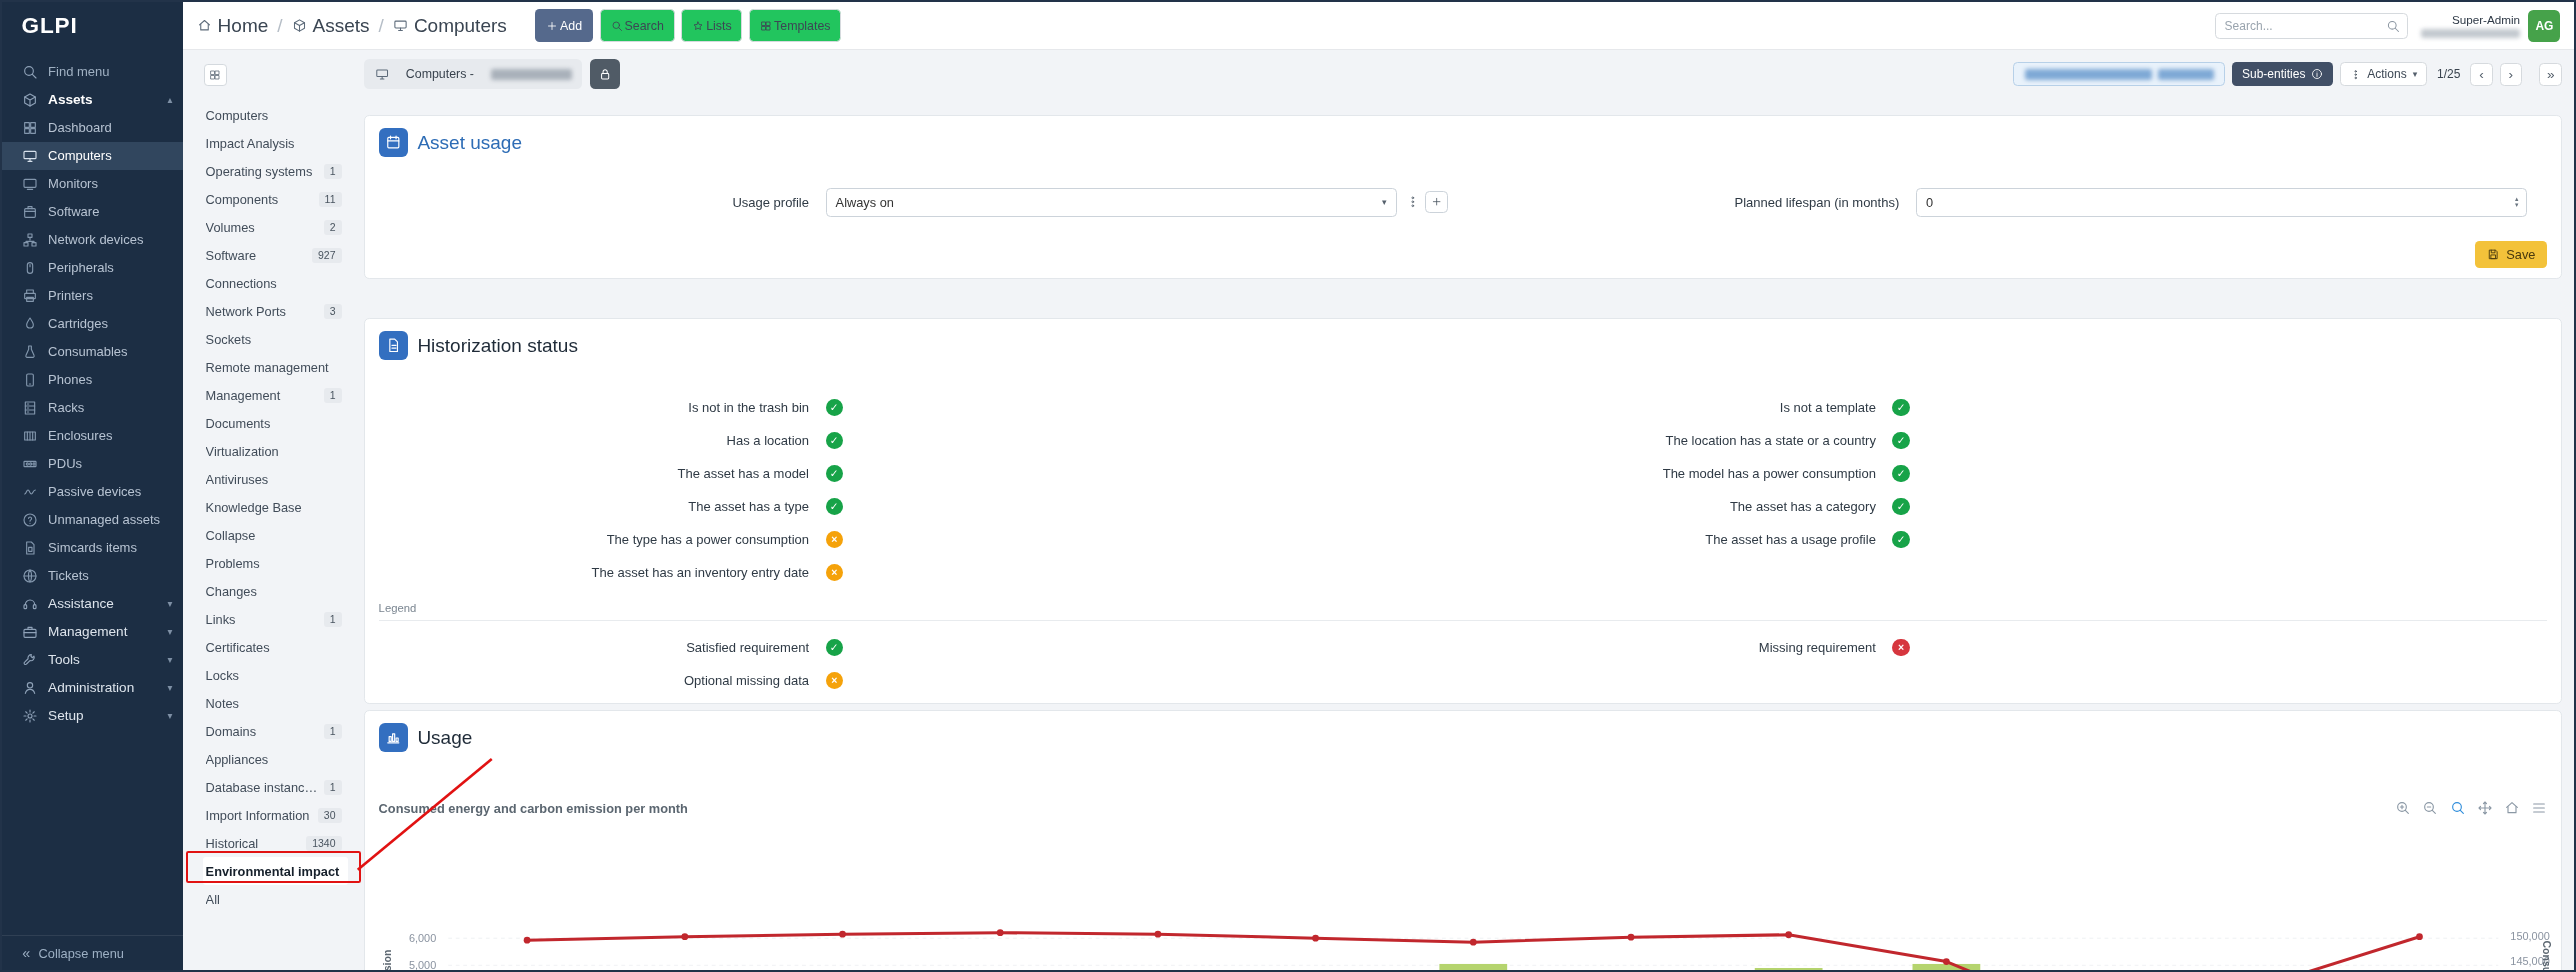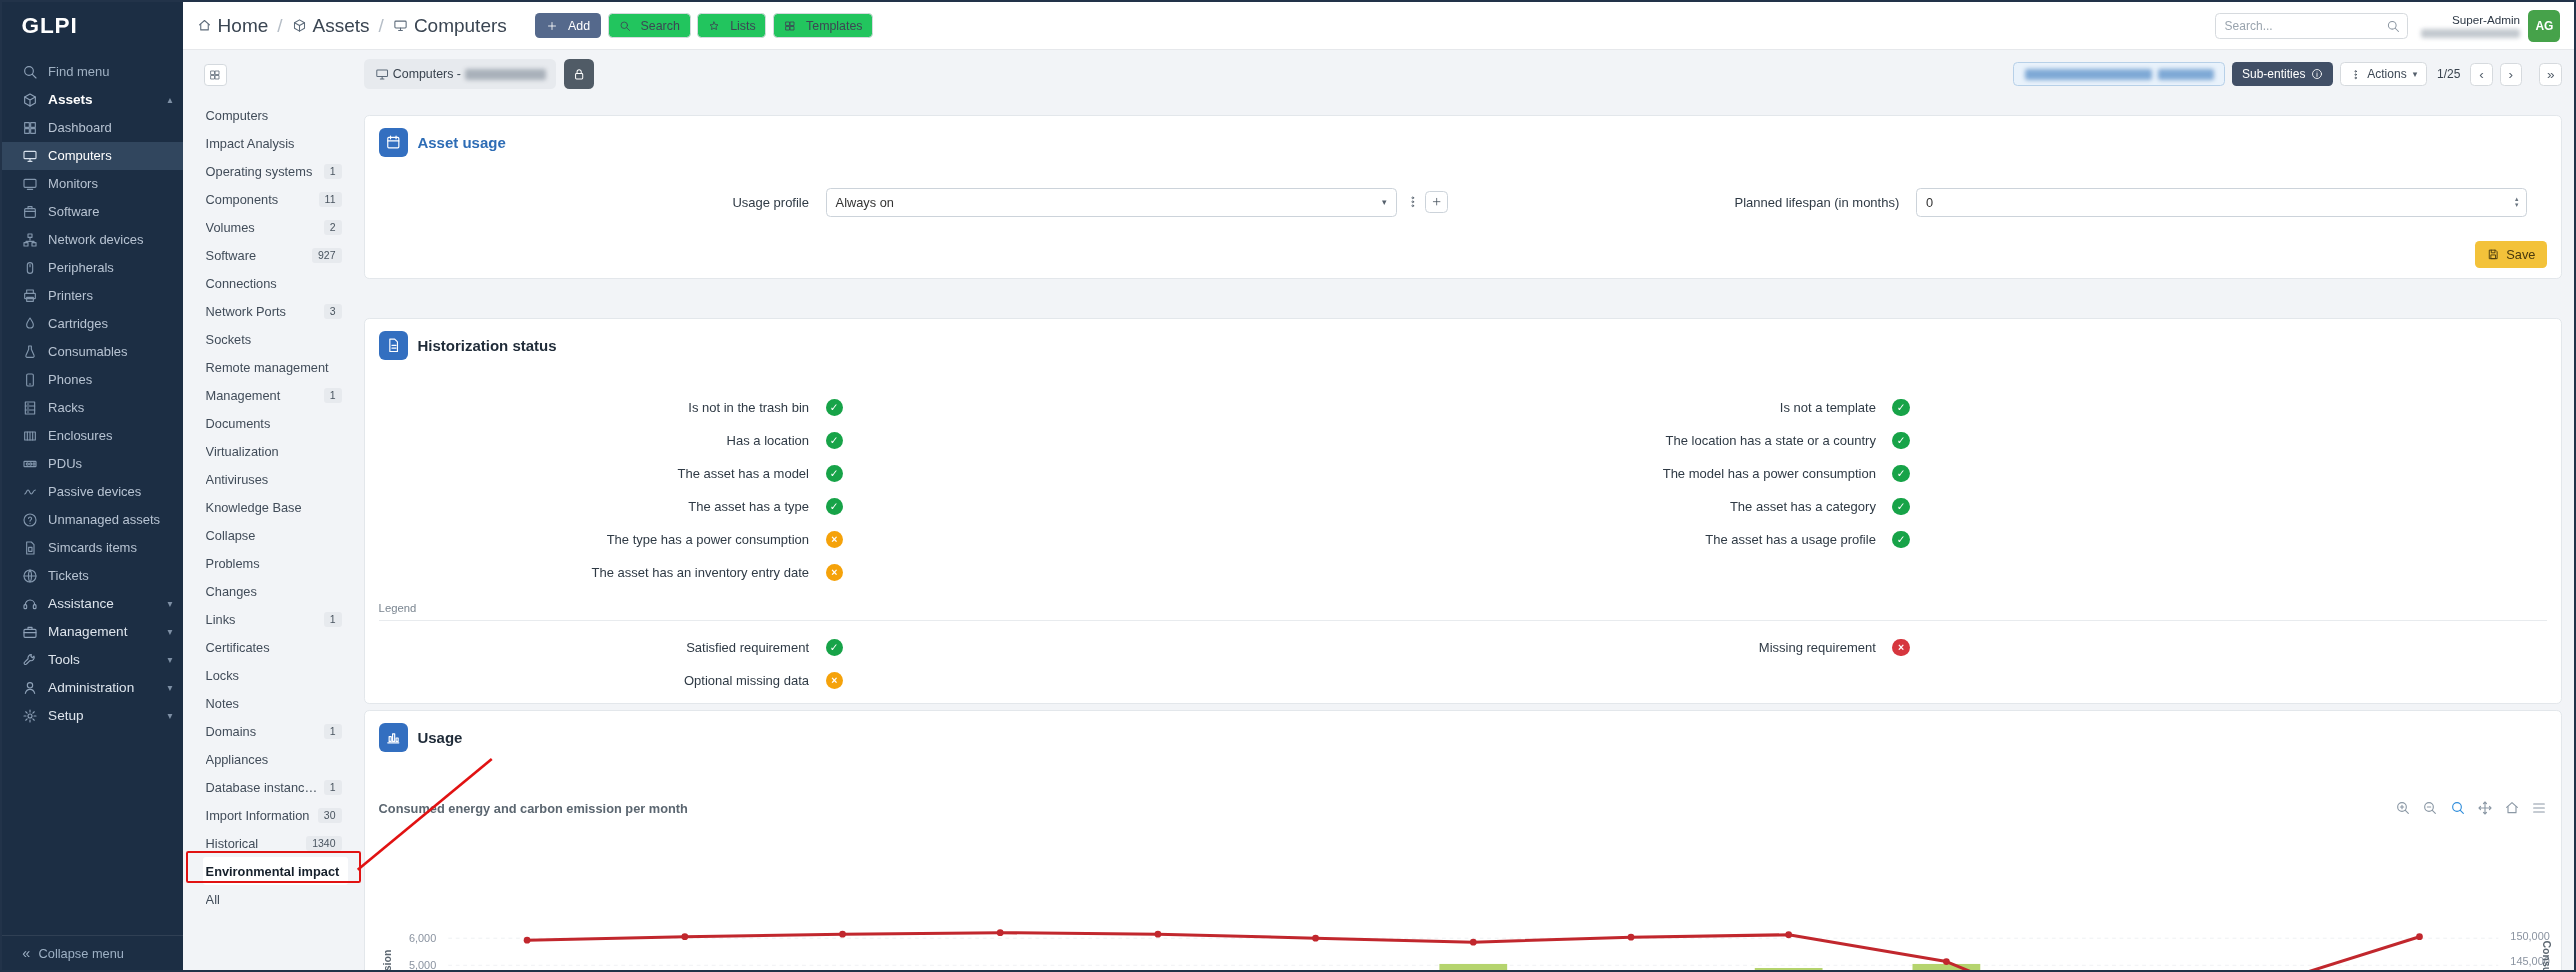--- a/index.html
+++ b/index.html
@@ -29,21 +29,21 @@
 .collapse-row{height:35px;border-top:0.8px solid rgba(255,255,255,.09);display:flex;align-items:center;gap:8.3px;padding-left:20.3px;font-size:12.8px;color:#9db0c4;cursor:pointer}
 .collapse-row .dbl{font-size:14.3px}
 
 
 .topbar{position:absolute;left:181px;top:0;right:0;height:48px;background:#fff;border-bottom:0.8px solid #e6e8eb;display:flex;align-items:center;padding:0 13.6px;gap:7.5px;z-index:5}
 .crumbs{display:flex;align-items:center;gap:9px;font-size:19px;color:#3a4552}
 .crumb{display:flex;align-items:center;gap:6px;cursor:pointer}
 .crumb .ic{width:15px;height:15px;color:#5c6a79}
 .crumb-sep{color:#b6bec7}
 .hdr-btns{display:flex;gap:6.8px;margin-left:21px}
-.btn{display:inline-flex;align-items:center;gap:10px;height:25px;padding:0 9.8px;border-radius:4.5px;font-size:12.4px;border:0.8px solid transparent;white-space:nowrap}
+.btn{display:inline-flex;align-items:center;gap:2px;height:33px;padding:0 9.8px;border-radius:4.5px;font-size:12.4px;border:0.8px solid transparent;white-space:nowrap}
 .btn .ic{width:12px;height:12px}
 .btn-primary{background:#55698c;color:#fff}
 .btn-light{background:#22c55e;border-color:#d6dade;color:#3c4754}
 .spacer{flex:1}
 .gsearch{position:relative;width:193px}
 .gsearch input{width:100%;height:26px;border:0.8px solid #d6dade;border-radius:4.5px;padding:0 29px 0 9px;font-size:12px;color:#333;background:#fff;outline:none}
 .gsearch input::placeholder{color:#9aa4ae}
 .gsearch .ic{position:absolute;right:7.5px;top:6px;width:14.3px;height:14.3px;color:#8a95a0}
 .userblk{display:flex;align-items:center;gap:8.3px;margin-left:6px}
 .user-meta{text-align:right;display:flex;flex-direction:column;align-items:flex-end;gap:3px}
@@ -56,21 +56,21 @@
 .tabs-toggle .ic{width:12px;height:12px}
 #tab-list{list-style:none}
 .tab{display:flex;align-items:center;height:28px;font-size:12.8px;color:#414c59;cursor:pointer;padding:0 6px 0 3px;white-space:nowrap;border-radius:3px}
 .tab .t-lbl{flex:1;overflow:hidden;text-overflow:ellipsis}
 .t-badge{background:#e7eaee;border-radius:3px;padding:1.5px 6px;font-size:10.5px;color:#49545f;margin-left:6px}
 .tab.active{font-weight:700;color:#16202b;background:#fff}
 
 
 .pane{position:absolute;left:350px;top:48px;right:0;bottom:0;overflow:hidden}
 .ptoolbar{position:absolute;left:12px;right:12px;top:8.3px;height:32px;display:flex;align-items:center;gap:4.5px}
-.obj-chip{display:flex;align-items:center;gap:4px;background:#e7eaee;border-radius:5.3px;height:30px;padding:0 10.5px;font-size:12.4px;color:#39434e;cursor:pointer}
+.obj-chip{display:flex;align-items:center;gap:17px;background:#e7eaee;border-radius:5.3px;height:30px;padding:0 10.5px;font-size:12.4px;color:#39434e;cursor:pointer}
 .obj-chip .ic{width:14.3px;height:14.3px;color:#5c6a79}
 .chip-lock{width:30px;height:30px;border-radius:5.3px;background:#505b66;color:#fff;display:flex;align-items:center;justify-content:center;margin-left:3px;cursor:pointer}
 .chip-lock .ic{width:14.3px;height:14.3px}
 .pt-right{margin-left:auto;display:flex;align-items:center;gap:6.8px}
 .entity-pill{display:flex;align-items:center;gap:6px;height:24px;padding:0 10.5px;border:0.8px solid #b7d0e8;background:#e9f2fb;border-radius:4.5px;cursor:pointer}
 .sub-btn{height:24px;display:inline-flex;align-items:center;gap:6px;background:#414f66;color:#fff;border-radius:4.5px;padding:0 9.8px;font-size:12px}
 .sub-btn .ic{width:12px;height:12px}
 .act-btn{height:24px;display:inline-flex;align-items:center;gap:6px;background:#fff;border:0.8px solid #d6dade;border-radius:4.5px;padding:0 9px;font-size:12px;color:#3c4754}
 .act-btn .ic{width:11.3px;height:11.3px}
 .car{font-size:9px;color:#55606c}
@@ -79,21 +79,21 @@
 .pt-expand{margin-left:10.5px}
 
 
 .card{position:absolute;left:12px;right:12px;background:#fff;border:0.8px solid #e3e7eb;border-radius:5.3px}
 #card-asset-usage{top:65px;height:164px}
 #card-historization{top:268px;height:386px}
 #card-usage{top:660px;height:482px}
 .card-head{position:absolute;left:13.6px;top:12px;display:flex;align-items:center;gap:9.8px}
 .sec-ic{width:29px;height:29px;border-radius:6px;background:#336fc0;color:#fff;display:flex;align-items:center;justify-content:center}
 .sec-ic .ic{width:16.6px;height:16.6px}
-.sec-title{font-size:15px;font-weight:700;color:#1f2b38}
+.sec-title{font-size:19px;font-weight:400;color:#1f2b38}
 .sec-title.blue{color:#2d6cb5}
 
 
 .form-row{position:absolute;left:0;right:0;top:71px;height:30px;display:flex;align-items:center}
 .f-label{font-size:13px;color:#2f3a45;text-align:right;white-space:nowrap}
 .f-label.l1{width:444px}
 .f-label.l2{width:441px;margin-left:10.5px}
 .select{margin-left:16.6px;width:571px;height:29px;border:0.8px solid #ccd3da;border-radius:4.5px;display:flex;align-items:center;padding:0 9px;font-size:12.8px;color:#333;background:#fff;cursor:pointer}
 .select .car{margin-left:auto}
 .mini-ic{margin-left:9px;width:13.6px;height:13.6px;color:#5a6570;cursor:pointer}

